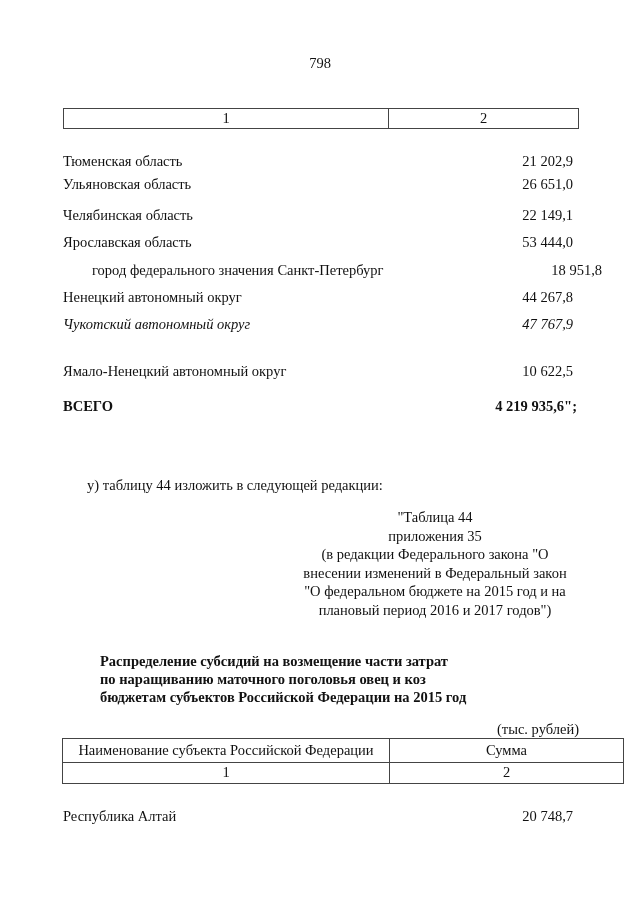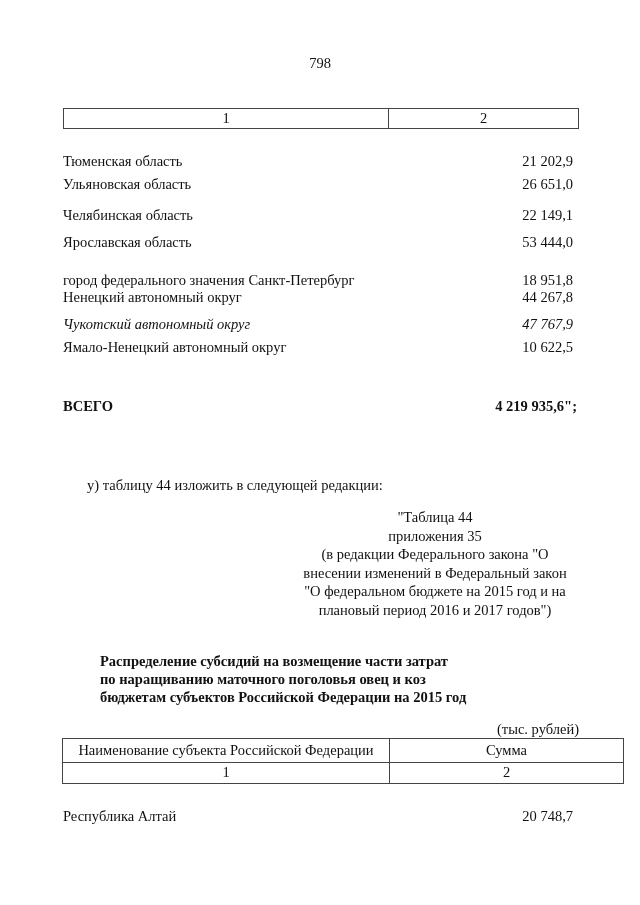--- a/index.html
+++ b/index.html
@@ -54,33 +54,33 @@
   <span class="value">26 651,0</span>
 </div>
 <div class="data-row" style="top:207px;">
   <span class="name">Челябинская область</span>
   <span class="value">22 149,1</span>
 </div>
 <div class="data-row" style="top:234px;">
   <span class="name">Ярославская область</span>
   <span class="value">53 444,0</span>
 </div>
-<div class="data-row" style="top:272px;">
+<div class="data-row" style="top:262px;margin-left:29px;">
   <span class="name">город федерального значения Санкт-Петербург</span>
   <span class="value">18 951,8</span>
 </div>
 <div class="data-row" style="top:289px;">
   <span class="name">Ненецкий автономный округ</span>
   <span class="value">44 267,8</span>
 </div>
 <div class="data-row" style="top:316px;font-style:italic;">
   <span class="name">Чукотский автономный округ</span>
   <span class="value">47 767,9</span>
 </div>
-<div class="data-row" style="top:339px;">
+<div class="data-row" style="top:363px;">
   <span class="name">Ямало-Ненецкий автономный округ</span>
   <span class="value">10 622,5</span>
 </div>
 
 <div class="data-row bold" style="top:398px;">
   <span class="name">ВСЕГО</span>
   <span class="value" style="right:2px;">4 219 935,6";</span>
 </div>
 
 <div class="abs para">у) таблицу 44 изложить в следующей редакции:</div>

